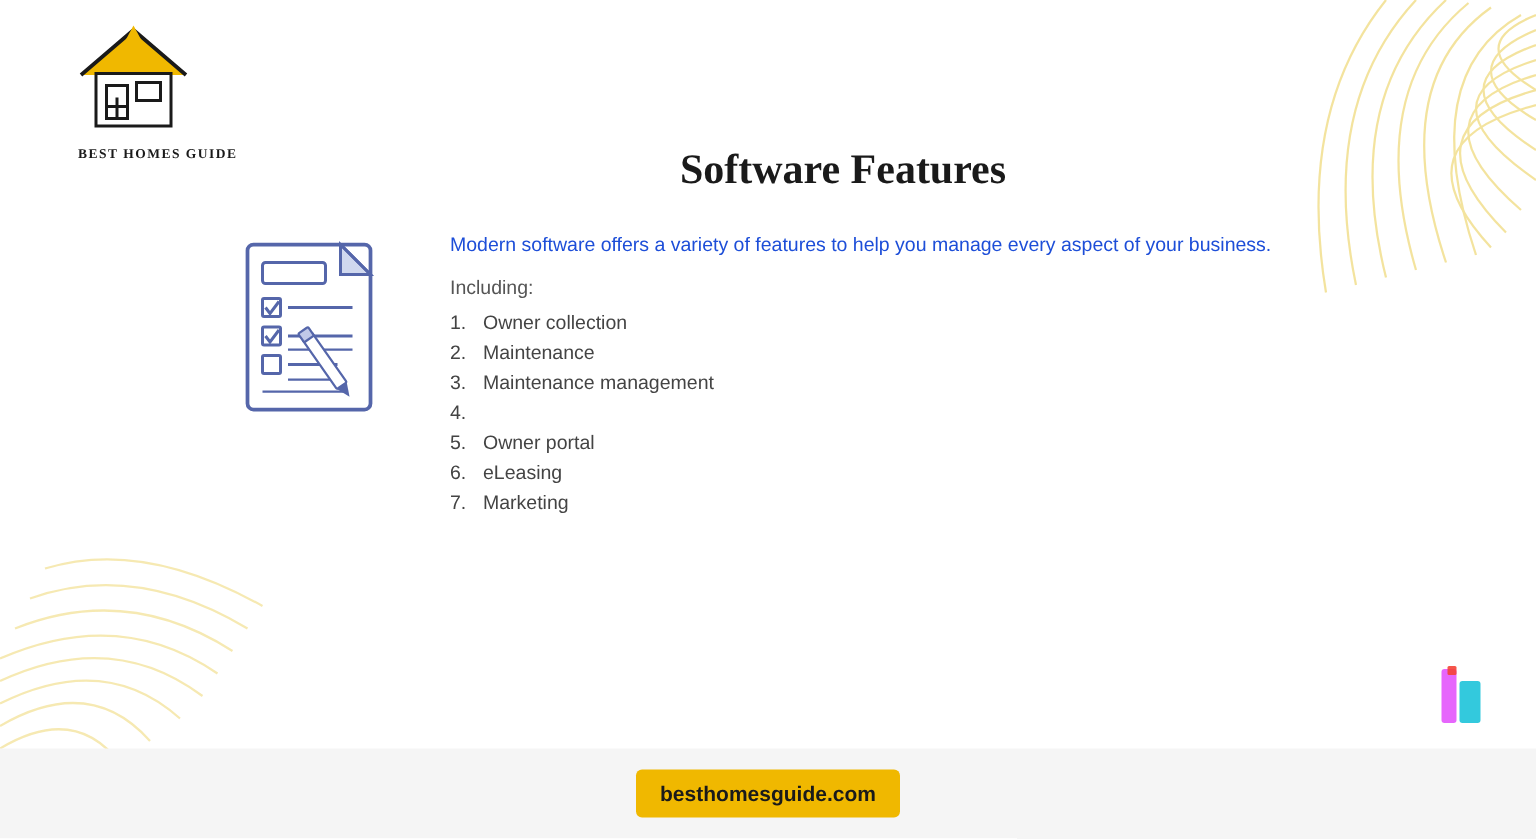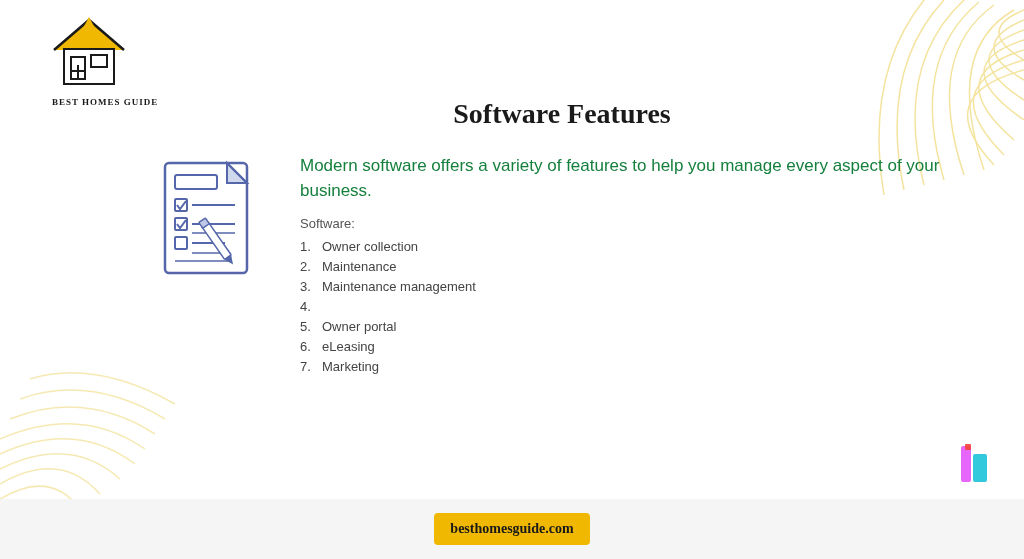--- a/index.html
+++ b/index.html
@@ -84,22 +84,22 @@
     .document-icon-area {
       flex-shrink: 0;
       width: 130px;
     }
 
     .text-area {
       flex: 1;
     }
 
     .description {
-      font-size: 17px;
-      color: #15803d;
+      font-size: 13px;
+      color: #1d4ed8;
       line-height: 1.5;
       margin-bottom: 12px;
       font-family: Arial, sans-serif;
     }
 
     .including-label {
       font-size: 13px;
       color: #555;
       margin-bottom: 8px;
       font-family: Arial, sans-serif;
@@ -145,21 +145,21 @@
     }
 
     .footer-button {
       background: #f0b800;
       color: #1a1a1a;
       font-size: 14px;
       font-weight: bold;
       padding: 8px 16px;
       border-radius: 4px;
       border: none;
-      font-family: Liberation Serif, serif;
+      font-family: Liberation Sans, sans-serif;
       cursor: pointer;
     }
 
     
     .bottom-right-icon {
       position: absolute;
       bottom: 80px;
       right: 30px;
       width: 30px;
       height: 40px;
@@ -261,21 +261,21 @@
         <g transform="translate(75, 100) rotate(-35)">
           <rect x="-4" y="-35" width="8" height="40" rx="1" fill="white" stroke="#5566aa" stroke-width="1.5"></rect>
           <polygon points="-4,5 4,5 0,14" fill="#5566aa"></polygon>
           <rect x="-4" y="-40" width="8" height="7" rx="1" fill="#c0c8e8" stroke="#5566aa" stroke-width="1.5"></rect>
         </g>
       </svg>
     </div>
 
     <div class="text-area">
       <p class="description">Modern software offers a variety of features to help you manage every aspect of your business.</p>
-      <p class="including-label">Software:</p>
+      <p class="including-label">Including:</p>
       <ul class="features-list">
       <li>
             <span class="list-num">1.</span>
             <span>Owner collection</span>
           </li>
           <li>
             <span class="list-num">2.</span>
             <span>Maintenance</span>
           </li>
           <li>

